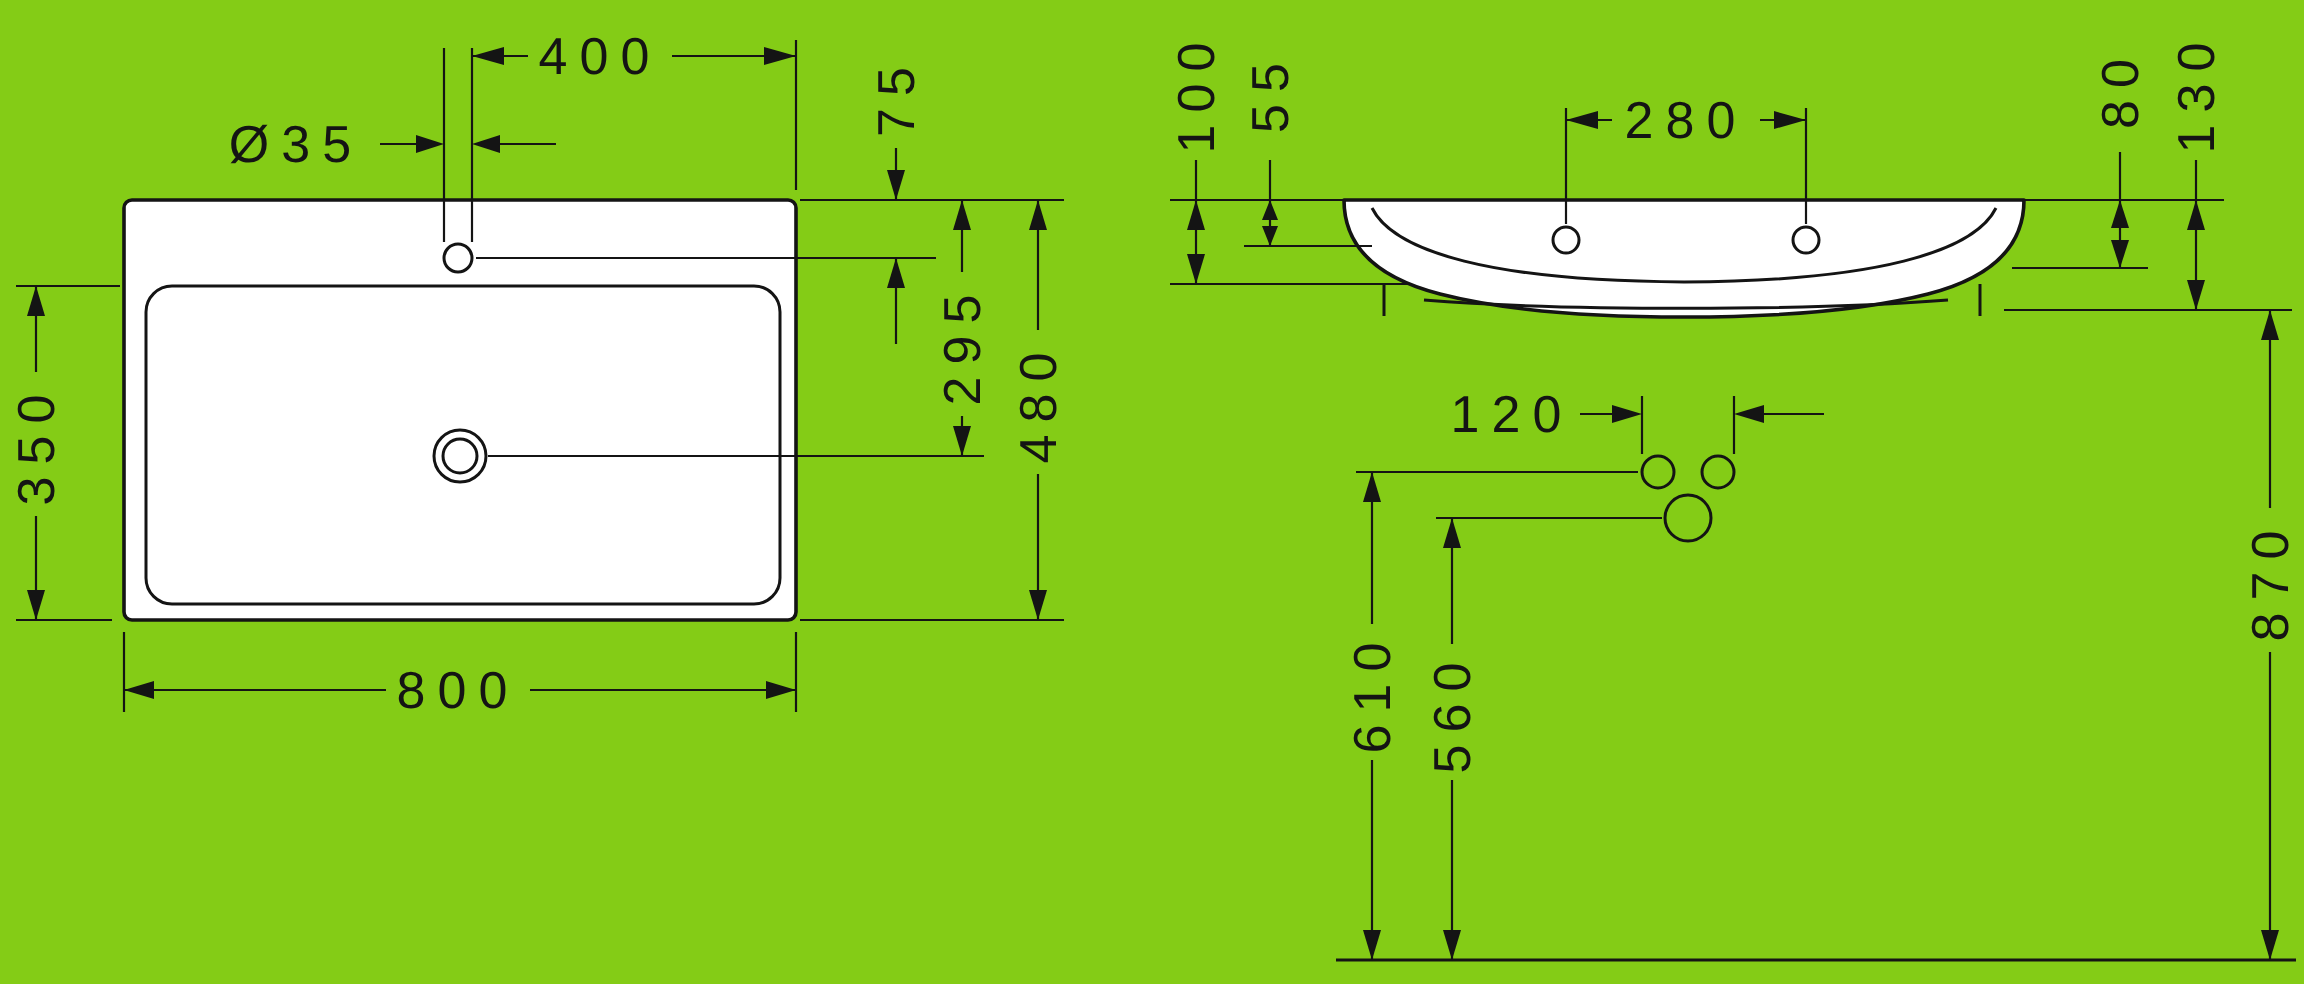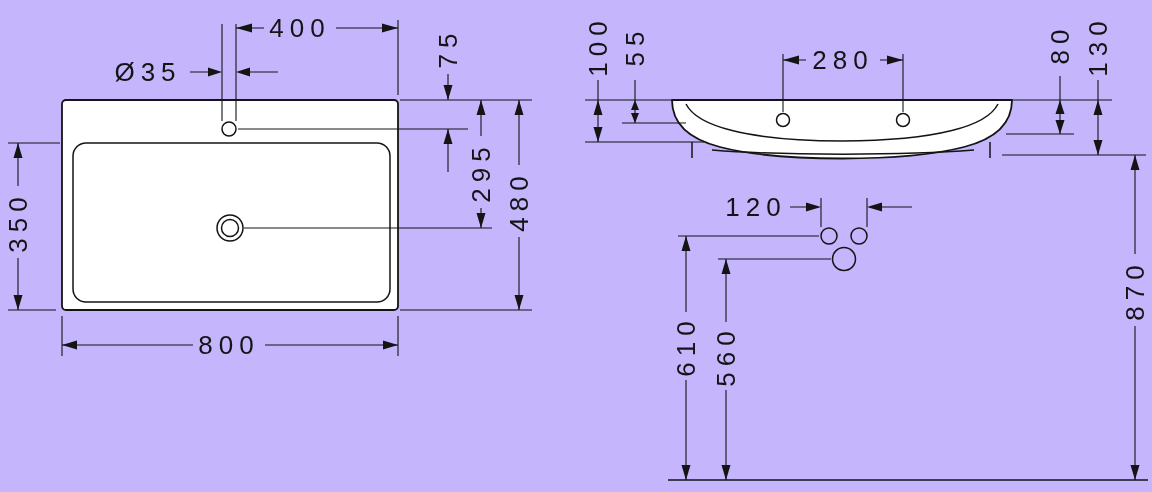--- a/index.html
+++ b/index.html
@@ -1,16 +1,16 @@
 <!DOCTYPE html>
 <html><head>
 <meta charset="utf-8">
 <style>
   html,body{margin:0;padding:0;background:#ffffff;}
-  .canvas{width:1152px;height:492px;background:#c4b5fd;overflow:hidden;}
+  .canvas{width:1152px;height:492px;background:#84cc16;overflow:hidden;}
   svg{display:block;}
   .ol{fill:#ffffff;stroke:#141414;stroke-width:1.8;stroke-linejoin:round;}
   .th{fill:none;stroke:#141414;stroke-width:1.5;}
   .dl{fill:none;stroke:#141414;stroke-width:1.1;}
   .ah{fill:#141414;stroke:none;}
   text{font-family:"Liberation Sans",sans-serif;font-size:26px;letter-spacing:6px;fill:#141414;}
 </style>
 </head>
 <body>
 

